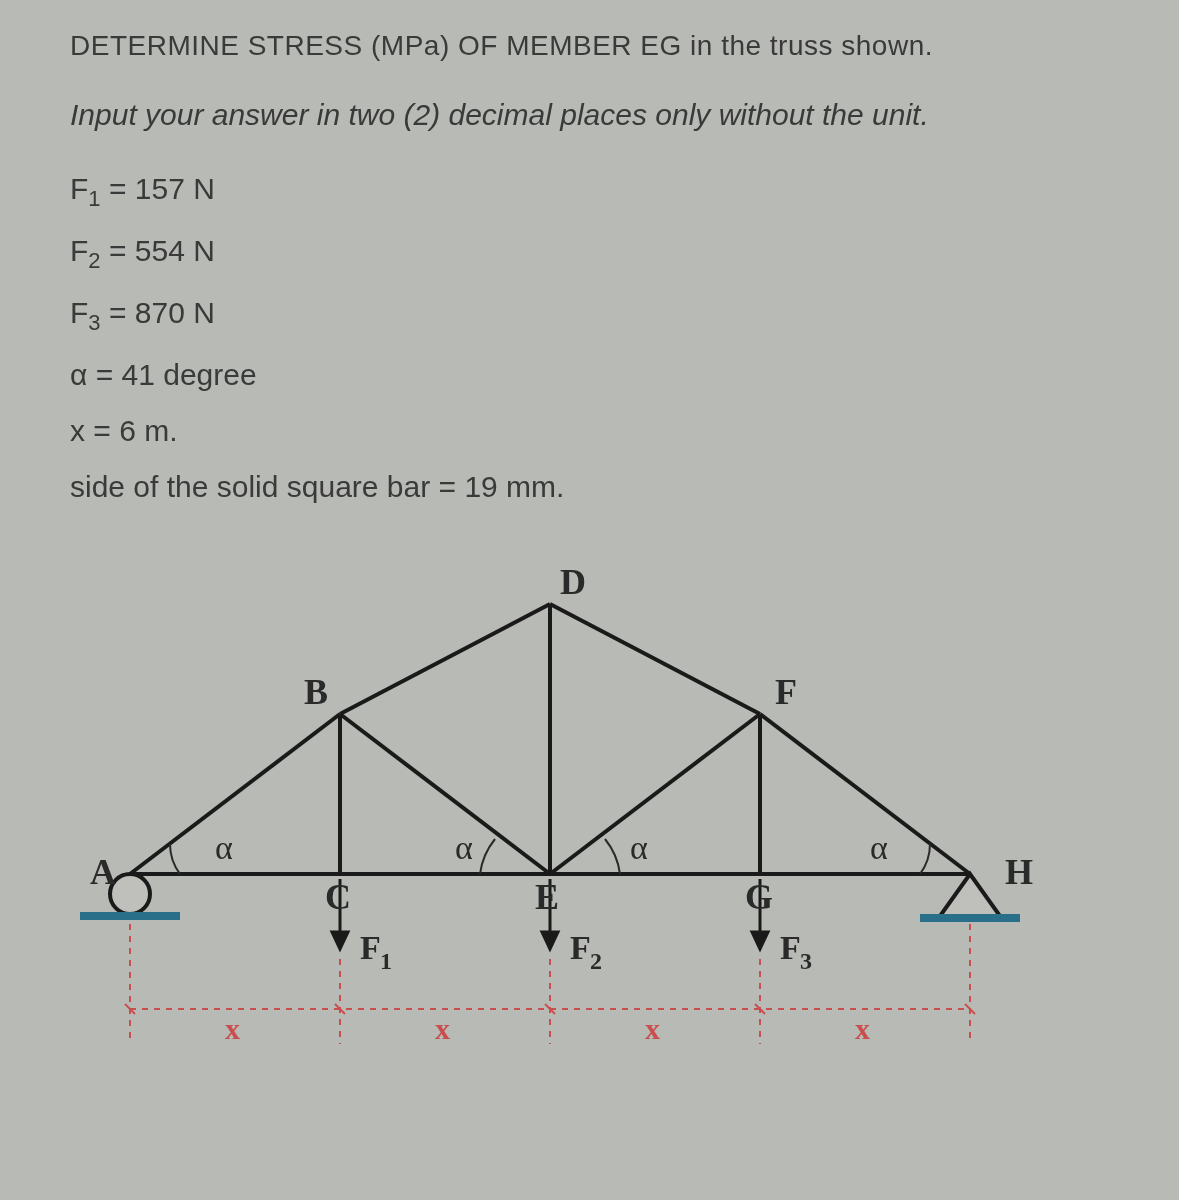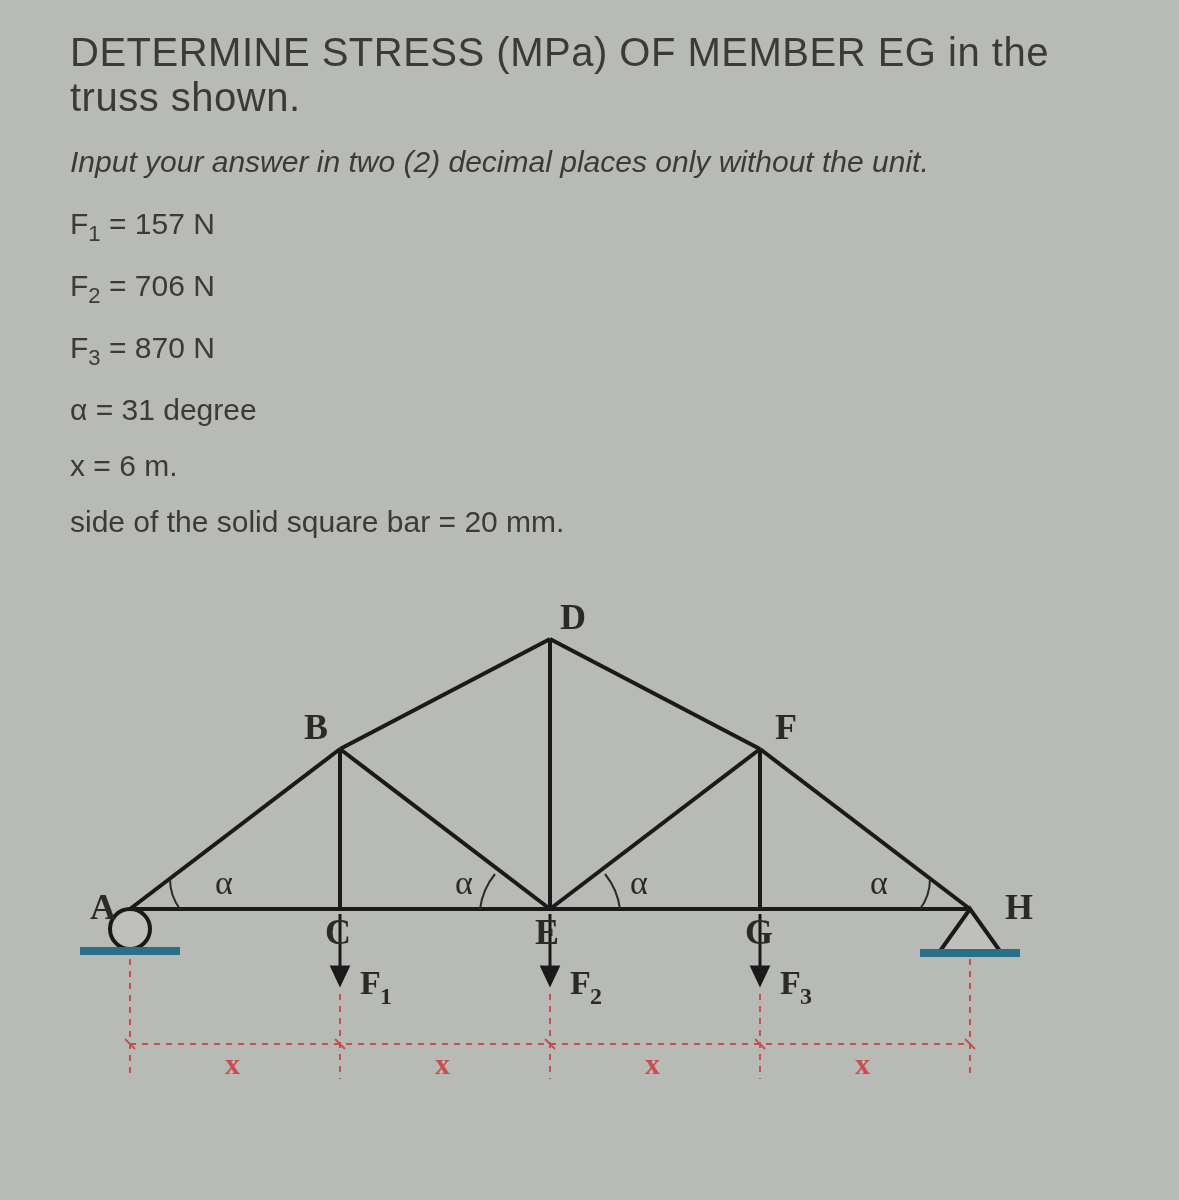--- a/index.html
+++ b/index.html
@@ -5,29 +5,29 @@
     * { box-sizing: border-box; margin: 0; padding: 0; }
     body {
       background: #b8bab5;
       font-family: Arial, Helvetica, sans-serif;
       width: 1179px;
       height: 1200px;
       padding: 30px 70px;
       color: #3a3a3a;
     }
     .title {
-      font-size: 40px;
+      font-size: 28px;
       letter-spacing: 0.5px;
-      margin-bottom: 25px;
+      margin-bottom: 36px;
       font-weight: 400;
     }
     .instruction {
       font-size: 30px;
       font-style: italic;
-      margin-bottom: 28px;
+      margin-bottom: 40px;
       font-weight: 400;
     }
     .param {
       font-size: 30px;
       margin-bottom: 22px;
       font-weight: 400;
     }
     .param sub {
       font-size: 22px;
       vertical-align: sub;
@@ -72,28 +72,28 @@
 </head>
 <body>
 
 <div class="title">DETERMINE STRESS (MPa) OF MEMBER EG in the truss shown.</div>
 <div class="instruction">Input your answer in two (2) decimal places only without the unit.</div>
 
 <div class="param">
   <span>F</span><sub>1</sub><span> = 157 N</span>
 </div>
 <div class="param">
-  <span>F</span><sub>2</sub><span> = 706 N</span>
+  <span>F</span><sub>2</sub><span> = 554 N</span>
 </div>
 <div class="param">
   <span>F</span><sub>3</sub><span> = 870 N</span>
 </div>
-<div class="param">α = 31 degree</div>
+<div class="param">α = 41 degree</div>
 <div class="param">x = 6 m.</div>
-<div class="param">side of the solid square bar = 20 mm.</div>
+<div class="param">side of the solid square bar = 19 mm.</div>
 
 <div class="diagram-container">
   <svg width="1000" height="560" viewBox="0 0 1000 560">
 
     <g stroke="#1a1a1a" stroke-width="4" fill="none">
 
       <line x1="60" y1="330" x2="900" y2="330"></line>
 
       <line x1="60" y1="330" x2="270" y2="170"></line>
       <line x1="270" y1="170" x2="480" y2="60"></line>

